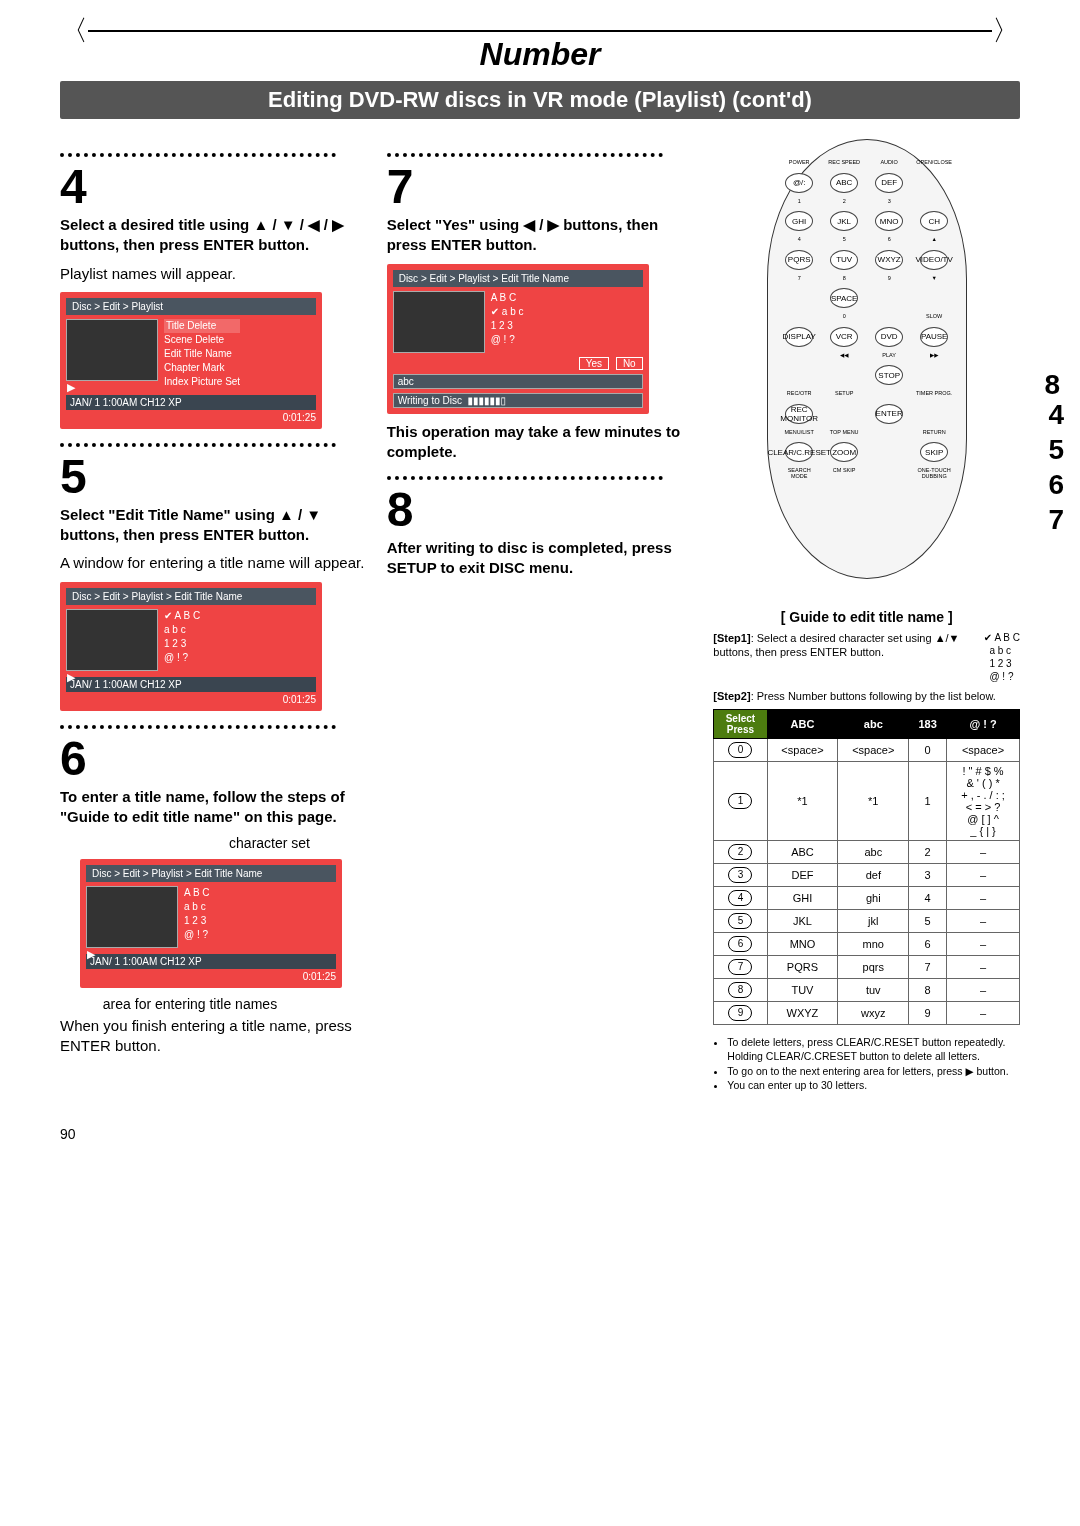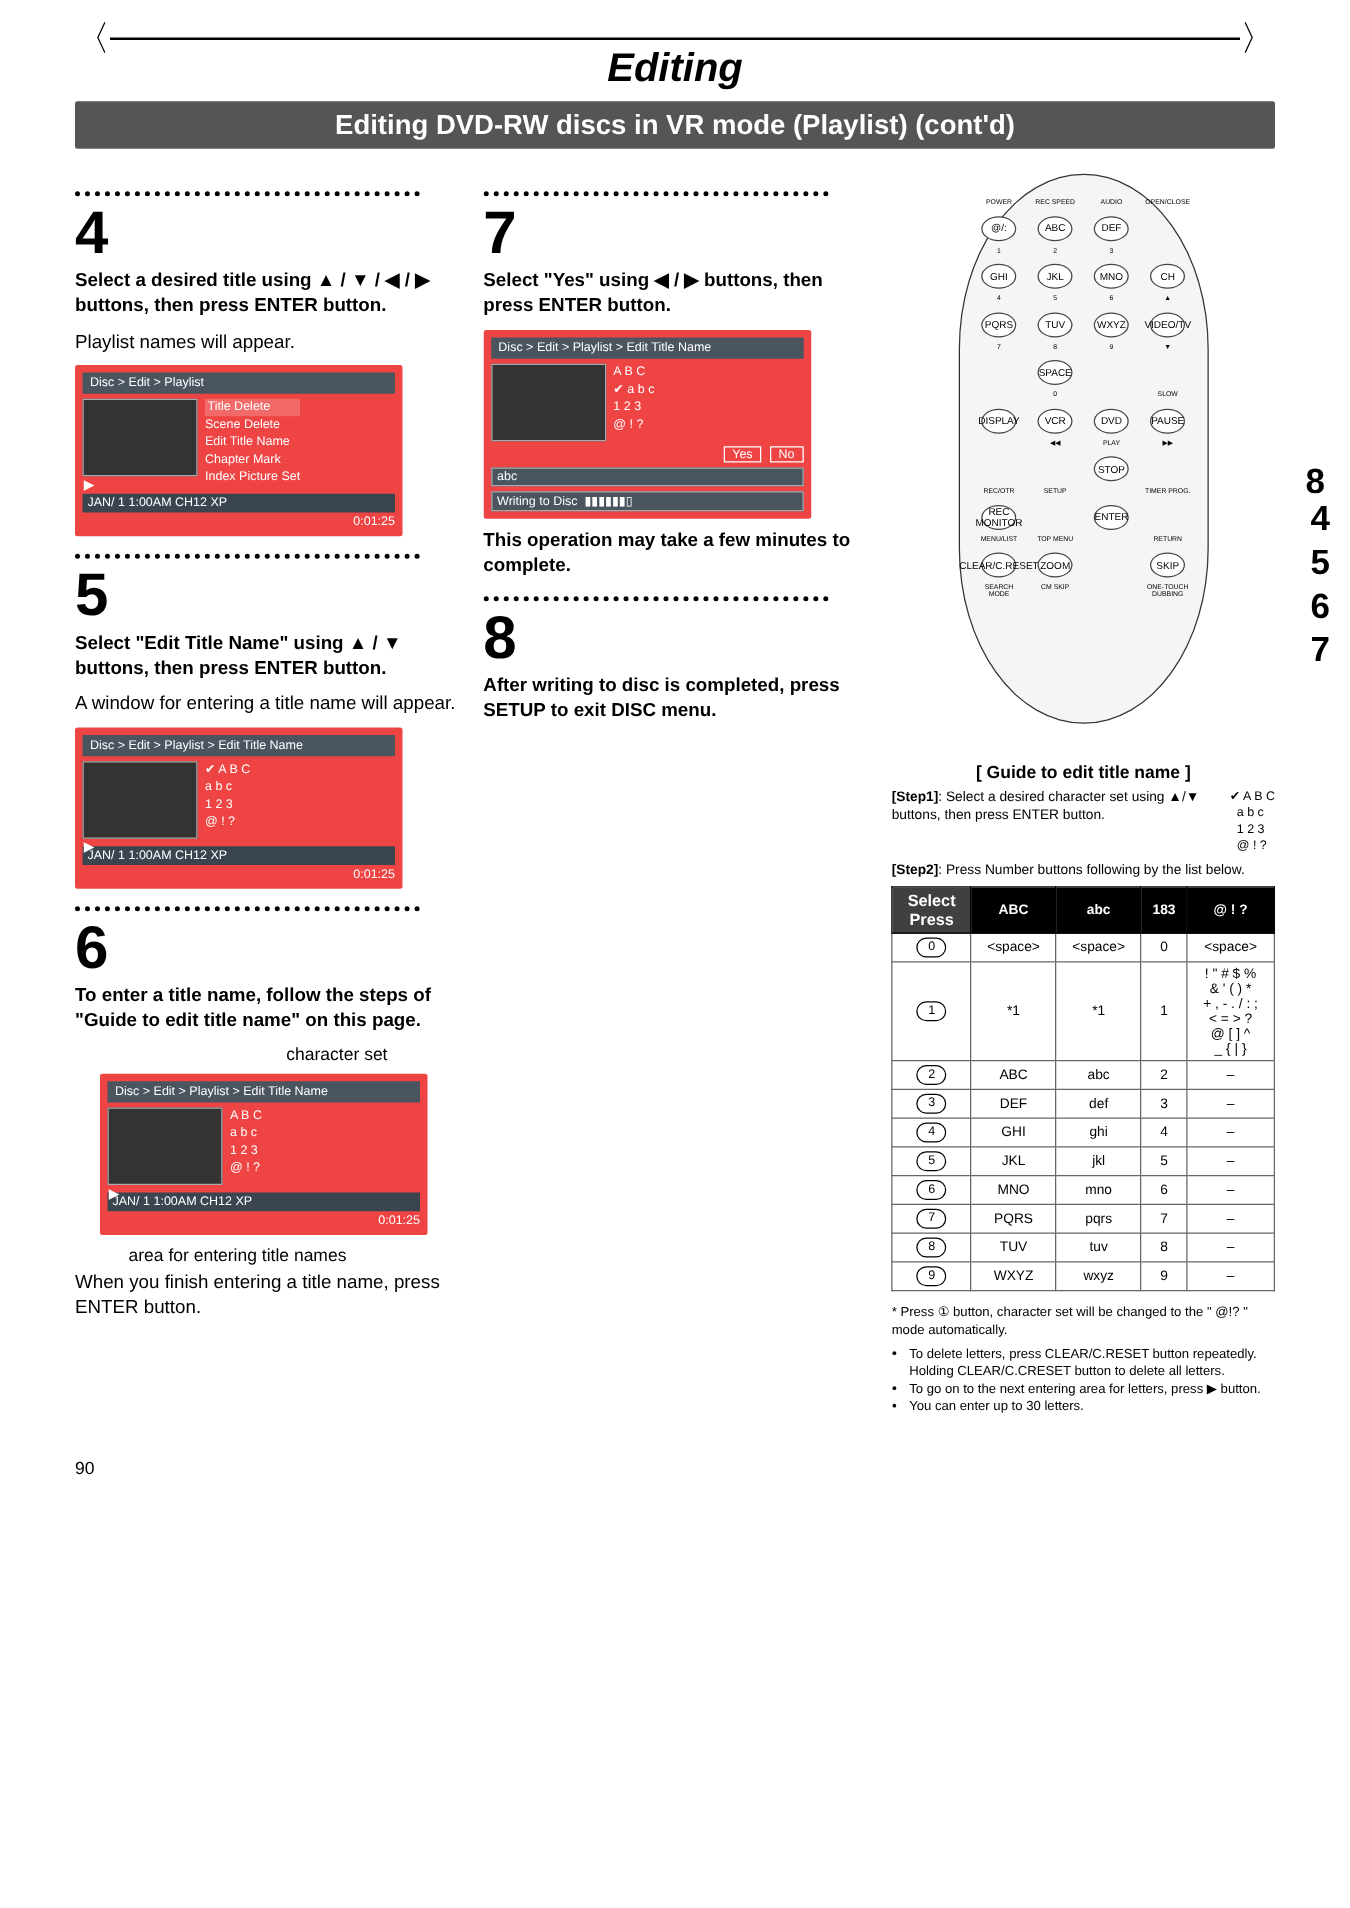--- a/index.html
+++ b/index.html
@@ -263,21 +263,21 @@
 </head>
 <body>
 
 <div class="page">
 
   <div class="header-rule">
     <span class="chev">〈</span>
     <span class="line"></span>
     <span class="chev">〉</span>
   </div>
-  <div class="chapter-title">Editing</div>
+  <div class="chapter-title">Number</div>
   <div class="section-bar">Editing DVD-RW discs in VR mode (Playlist) (cont'd)</div>
 
   <div class="columns">
 
     <div class="col">
       <div class="dotline"></div>
       <div class="stepnum">4</div>
       <div class="inst"><b>Select a desired title using ▲ / ▼ / ◀ / ▶ buttons, then press ENTER button.</b></div>
       <div class="inst">Playlist names will appear.</div>
 
@@ -470,21 +470,21 @@
         <b>[Step1]</b><span>: Select a desired character set using ▲/▼ buttons, then press ENTER button.</span>
         <div style="clear:both"></div>
       </div>
       <div class="guide-body" style="margin-top:6px;">
         <b>[Step2]</b><span>: Press Number buttons following by the list below.</span>
       </div>
 
       <table class="char-table">
         <thead>
           <tr>
-            <th style="background:#404040;white-space:pre;font-size:13px;">Select
+            <th style="background:#4d7c0f;white-space:pre;font-size:10px;">Select
 Press</th>
             <th>ABC</th>
             <th>abc</th>
             <th>183</th>
             <th>@ ! ?</th>
           </tr>
         </thead>
         <tbody id="char-tbody">
             <tr>
               <td><span class="numbtn">0</span></td>
@@ -558,21 +558,20 @@
               <td><span class="numbtn">9</span></td>
               <td style="white-space: pre-line;">WXYZ</td>
               <td style="white-space: pre-line;">wxyz</td>
               <td style="white-space: pre-line;">9</td>
               <td style="white-space: pre-line;">–</td>
             </tr>
           </tbody>
       </table>
 
       <div class="footnotes">
-        <div>* Press ① button, character set will be changed to the " @!? " mode automatically.</div>
         <ul id="guide-bullets">
             <li>To delete letters, press CLEAR/C.RESET button repeatedly. Holding CLEAR/C.CRESET button to delete all letters.</li>
             <li>To go on to the next entering area for letters, press ▶ button.</li>
             <li>You can enter up to 30 letters.</li>
           </ul>
       </div>
     </div>
 
   </div>
 

